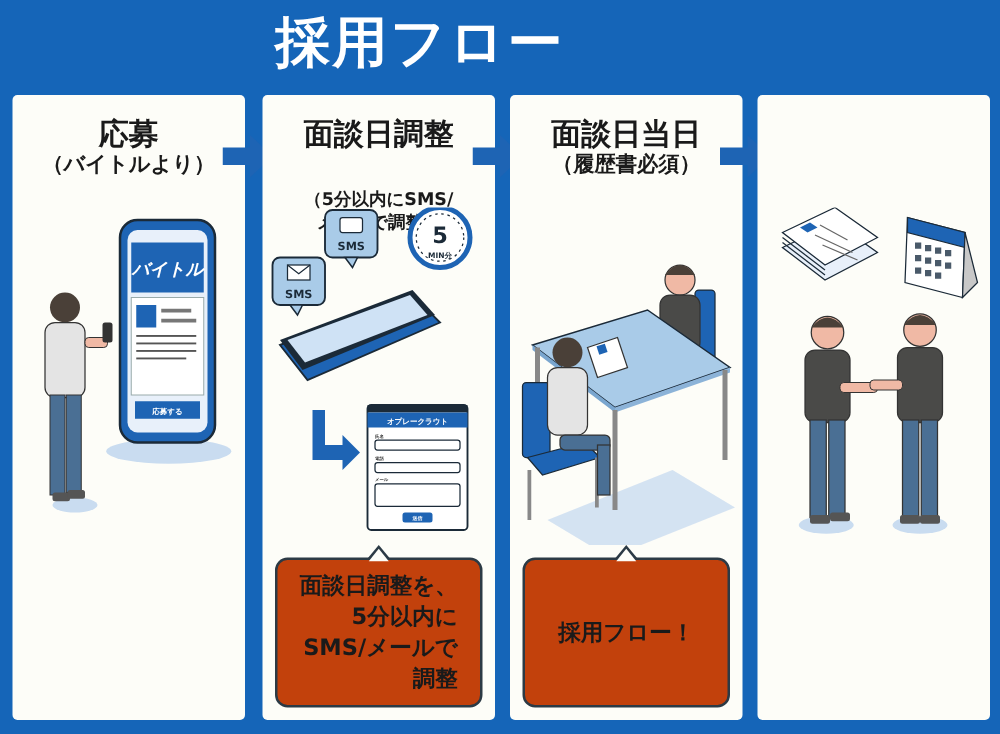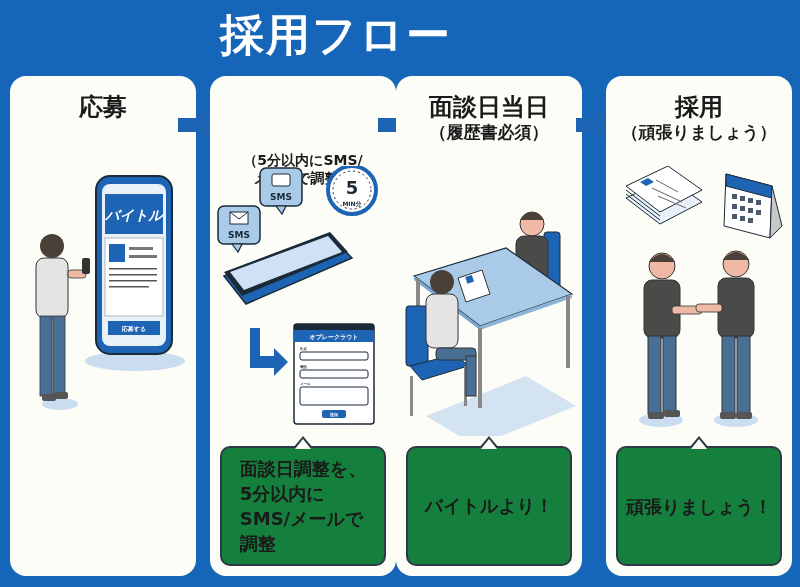--- a/index.html
+++ b/index.html
@@ -9,38 +9,38 @@
     font-family: "DejaVu Sans", "Liberation Sans", sans-serif;
     position: relative;
   }
   .title {
     position: absolute; left: 0; top: 4px; width: 672px; height: 62px;
     text-align: center; color: #fff; font-weight: bold; font-size: 44px;
     line-height: 62px; letter-spacing: 2px;
   }
   .panel {
     position: absolute; top: 76px; width: 186px; height: 500px;
-    background: #fdfdf8; border-radius: 16px;
-  }
-  .p1 { left: 10px; } .p2 { left: 210px; } .p3 { left: 396px; font-family: Liberation Serif, serif; } .p4 { left: 606px; }
+    background: #fdfdf8; border-radius: 4px;
+  }
+  .p1 { left: 10px; } .p2 { left: 210px; } .p3 { left: 408px; } .p4 { left: 606px; }
   .heading {
     position: absolute; left: 0; right: 0; top: 16px; text-align: center;
     font-weight: bold; color: #1a1a1a; font-size: 24px; line-height: 30px;
   }
   .sub {
     position: absolute; left: 0; right: 0; top: 46px; text-align: center;
     font-weight: bold; color: #1a1a1a; font-size: 17px; line-height: 21px;
   }
   .p2 .sub { font-size: 14px; line-height: 18px; }
   .arrow { position: absolute; top: 108px; width: 40px; height: 34px; }
   .a1 { left: 178px; } .a2 { left: 378px; } .a3 { left: 576px; }
   .bubble {
     position: absolute; left: 10px; right: 10px; top: 370px; height: 120px;
-    border: 2px solid #2c3a45; border-radius: 10px; background: #15803d;
-    display: flex; align-items: center; justify-content: center; text-align: left;
+    border: 2px solid #2c3a45; border-radius: 10px; background: #c2410c;
+    display: flex; align-items: center; justify-content: center; text-align: right;
     font-weight: bold; color: #1a1a1a; font-size: 18px; line-height: 25px;
   }
   .bubble::before {
     content: ""; position: absolute; left: 50%; top: -12px; margin-left: -10px;
     width: 0; height: 0; border-left: 10px solid transparent; border-right: 10px solid transparent;
     border-bottom: 12px solid #2c3a45;
   }
   .bubble::after {
     content: ""; position: absolute; left: 50%; top: -9px; margin-left: -8px;
     width: 0; height: 0; border-left: 8px solid transparent; border-right: 8px solid transparent;
@@ -50,20 +50,21 @@
   .illus { position: absolute; left: 0; top: 90px; width: 186px; height: 270px; }
   .sms-label, .timer-text, .form-title, .phone-brand, .form-label, .btn-label { font-family: "DejaVu Sans", sans-serif; font-weight: bold; }
 </style>
 </head>
 <body>
 
 <div class="title">採用フロー</div>
 
 <div class="panel p1">
   <div class="heading">応募</div>
+  <div class="sub">（バイトルより）</div>
   <svg class="illus" viewBox="0 0 186 270">
 
     <g>
       <ellipse cx="125" cy="195" rx="50" ry="10" fill="#c9dcf0"></ellipse>
       <rect x="86" y="10" width="76" height="178" rx="14" fill="#1e64b4" stroke="#1b2a38" stroke-width="2"></rect>
       <rect x="92" y="18" width="64" height="162" rx="8" fill="#e8f0fa"></rect>
       <rect x="95" y="28" width="58" height="40" fill="#1e64b4"></rect>
       <text class="phone-brand" x="124" y="54" text-anchor="middle" font-size="14" fill="#fff" font-style="italic">バイトル</text>
       <rect x="95" y="72" width="58" height="78" fill="#fff" stroke="#9aa" stroke-width="0.8"></rect>
       <rect x="99" y="78" width="16" height="18" fill="#1e64b4"></rect>
@@ -89,20 +90,21 @@
       <rect x="44" y="226" width="14" height="7" rx="2" fill="#555"></rect>
     </g>
   </svg>
 </div>
 
 <svg class="arrow a1" viewBox="0 0 40 34">
   <polygon points="0,10 22,10 22,0 40,17 22,34 22,24 0,24" fill="#1e64b4"></polygon>
 </svg>
 
 <div class="panel p2">
+  <div class="heading">面談日調整</div>
   <div class="sub" style="white-space:pre-line;margin-top:29px;">（5分以内にSMS/
 メールで調整）</div>
   <svg class="illus" viewBox="0 0 186 270">
 
     <g>
       <rect x="50" y="2" width="42" height="38" rx="6" fill="#a9cbe8" stroke="#1b2a38" stroke-width="1.5"></rect>
       <polygon points="66,40 72,48 76,40" fill="#a9cbe8" stroke="#1b2a38" stroke-width="1.2"></polygon>
       <rect x="62" y="8" width="18" height="12" rx="2" fill="#fff" stroke="#1b2a38"></rect>
       <text class="sms-label" x="71" y="34" text-anchor="middle" font-size="9" fill="#1b2a38">SMS</text>
     </g>
@@ -189,31 +191,29 @@
       <rect x="30" y="128" width="32" height="54" rx="8" fill="#e4e4e4" stroke="#333"></rect>
       <rect x="40" y="182" width="40" height="12" rx="4" fill="#4a6f94" stroke="#333"></rect>
       <rect x="70" y="190" width="10" height="40" fill="#4a6f94" stroke="#333"></rect>
     </g>
     <g>
       <polygon points="62,112 86,104 94,128 70,136" fill="#fff" stroke="#333"></polygon>
       <rect x="70" y="110" width="7" height="7" fill="#1e64b4" transform="rotate(-18 73 113)"></rect>
     </g>
   </svg>
   <div class="bubble">
-    <span class="bubble-text">バイトルより！</span>
+    <span class="bubble-text">採用フロー！</span>
   </div>
 </div>
 
 <svg class="arrow a3" viewBox="0 0 40 34">
   <polygon points="0,10 22,10 22,0 40,17 22,34 22,24 0,24" fill="#1e64b4"></polygon>
 </svg>
 
 <div class="panel p4">
-  <div class="heading">採用</div>
-  <div class="sub">（頑張りましょう）</div>
   <svg class="illus" viewBox="0 0 186 270">
     <g>
       <polygon points="20,32 62,12 96,36 54,58" fill="#e8f0fa" stroke="#1b2a38"></polygon>
       <polygon points="20,20 62,0 96,24 54,46" fill="#fff" stroke="#1b2a38"></polygon>
       <line x1="20" y1="24" x2="54" y2="50" stroke="#1b2a38"></line>
       <line x1="20" y1="28" x2="54" y2="54" stroke="#1b2a38"></line>
       <polygon points="34,16 42,12 48,16 40,20" fill="#1e64b4"></polygon>
       <line x1="50" y1="14" x2="72" y2="26" stroke="#666"></line>
       <line x1="46" y1="22" x2="76" y2="36" stroke="#666"></line>
       <line x1="52" y1="30" x2="80" y2="42" stroke="#666"></line>
@@ -250,16 +250,13 @@
       <circle cx="130" cy="98" r="13" fill="#f0b9a5" stroke="#333"></circle>
       <path d="M117 94 Q130 78 143 94 Z" fill="#4a4038"></path>
       <rect x="112" y="112" width="36" height="60" rx="8" fill="#4a4a48" stroke="#333"></rect>
       <rect x="90" y="138" width="26" height="8" rx="3" fill="#f0b9a5" stroke="#333" stroke-width="0.8"></rect>
       <rect x="116" y="170" width="13" height="78" fill="#4a6f94" stroke="#333"></rect>
       <rect x="131" y="170" width="13" height="78" fill="#4a6f94" stroke="#333"></rect>
       <rect x="114" y="246" width="16" height="7" rx="2" fill="#555"></rect>
       <rect x="130" y="246" width="16" height="7" rx="2" fill="#555"></rect>
     </g>
   </svg>
-  <div class="bubble">
-    <span class="bubble-text">頑張りましょう！</span>
-  </div>
 </div>
 
 </body></html>

